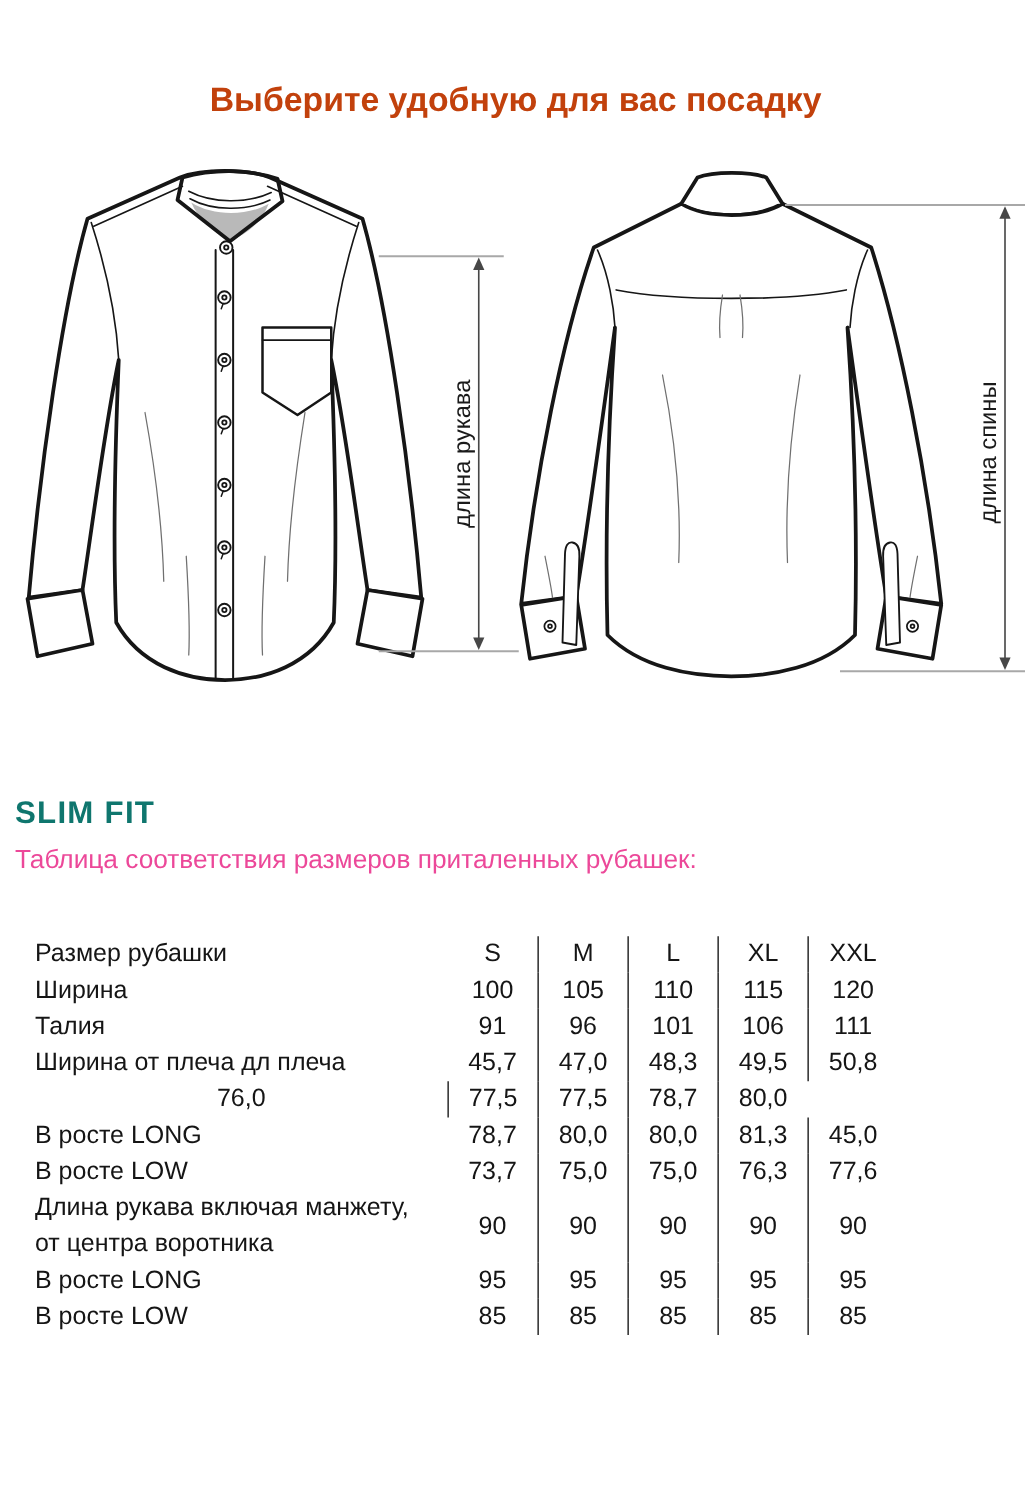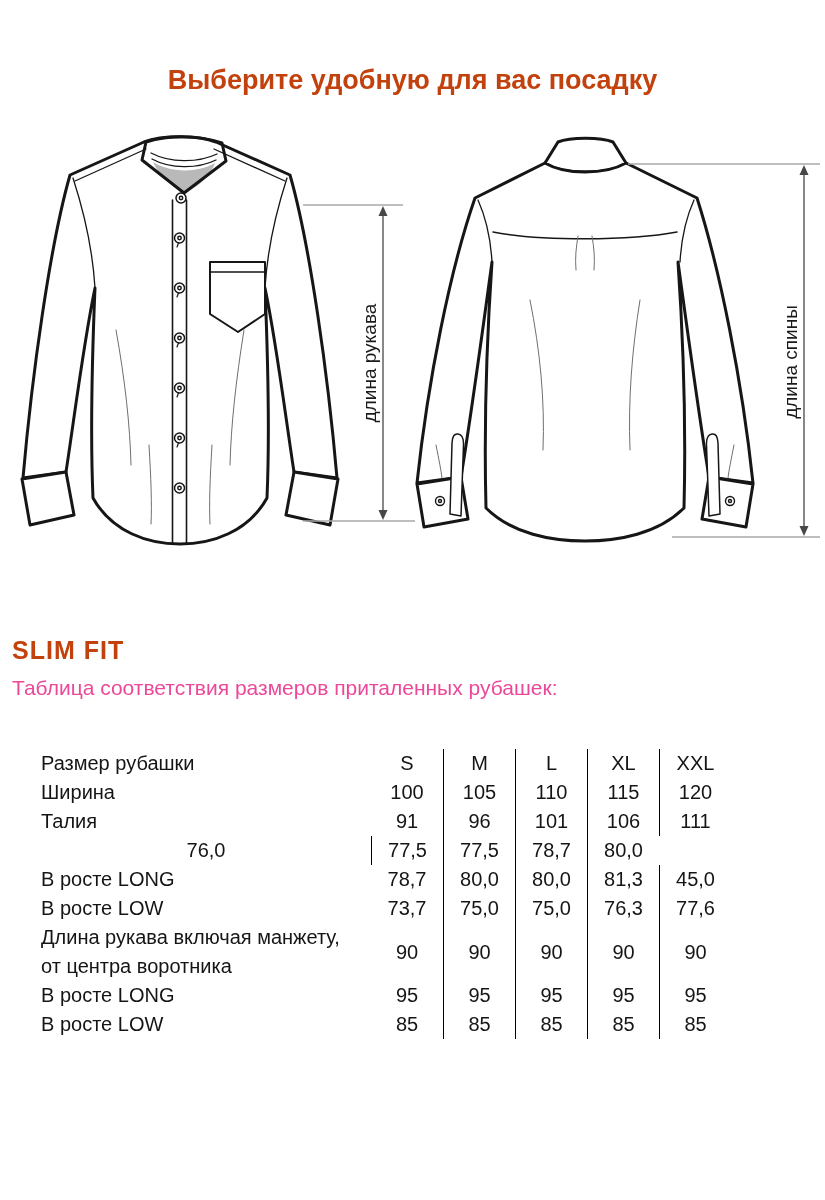--- a/index.html
+++ b/index.html
@@ -15,30 +15,30 @@
     position: absolute; top: 46px; left: 0; right: 0;
     text-align: center;
     font-size: 27px; line-height: 32px;
     color: #c2410c;
   }
   .figure { position: absolute; top: 120px; left: 0; width: 825px; height: 460px; }
   svg text { font-family: "Liberation Sans", sans-serif; }
   .fit-heading {
     position: absolute; top: 615px; left: 12px;
     font-size: 25px; font-weight: 900; letter-spacing: 1px;
-    color: #c2410c;
+    color: #0f766e;
   }
   .table-caption {
     position: absolute; top: 655px; left: 12px;
     font-size: 21px; color: #ec4899;
   }
   .size-table {
     position: absolute; top: 749px; left: 28px;
     width: 690px;
-    font-size: 20px; color: #151515; margin-left: 13px;
+    font-size: 20px; color: #151515;
   }
   .t-row {
     display: grid;
     grid-template-columns: 330px 72px 72px 72px 72px 72px;
     min-height: 29px;
   }
   .c-label {
     line-height: 29px;
     align-self: center;
     padding-right: 6px;
@@ -216,20 +216,28 @@
 
   <div class="t-row">
     <div class="c-label">Талия</div>
     <div class="c-val">91</div>
     <div class="c-val sep">96</div>
     <div class="c-val sep">101</div>
     <div class="c-val sep">106</div>
     <div class="c-val sep">111</div>
   </div>
 
+  <div class="t-row">
+    <div class="c-label">Ширина от плеча дл плеча</div>
+    <div class="c-val">45,7</div>
+    <div class="c-val sep">47,0</div>
+    <div class="c-val sep">48,3</div>
+    <div class="c-val sep">49,5</div>
+    <div class="c-val sep">50,8</div>
+  </div>
 
   <div class="t-row">
     <div class="c-val">76,0</div>
     <div class="c-val sep">77,5</div>
     <div class="c-val sep">77,5</div>
     <div class="c-val sep">78,7</div>
     <div class="c-val sep">80,0</div>
   </div>
 
   <div class="t-row">

